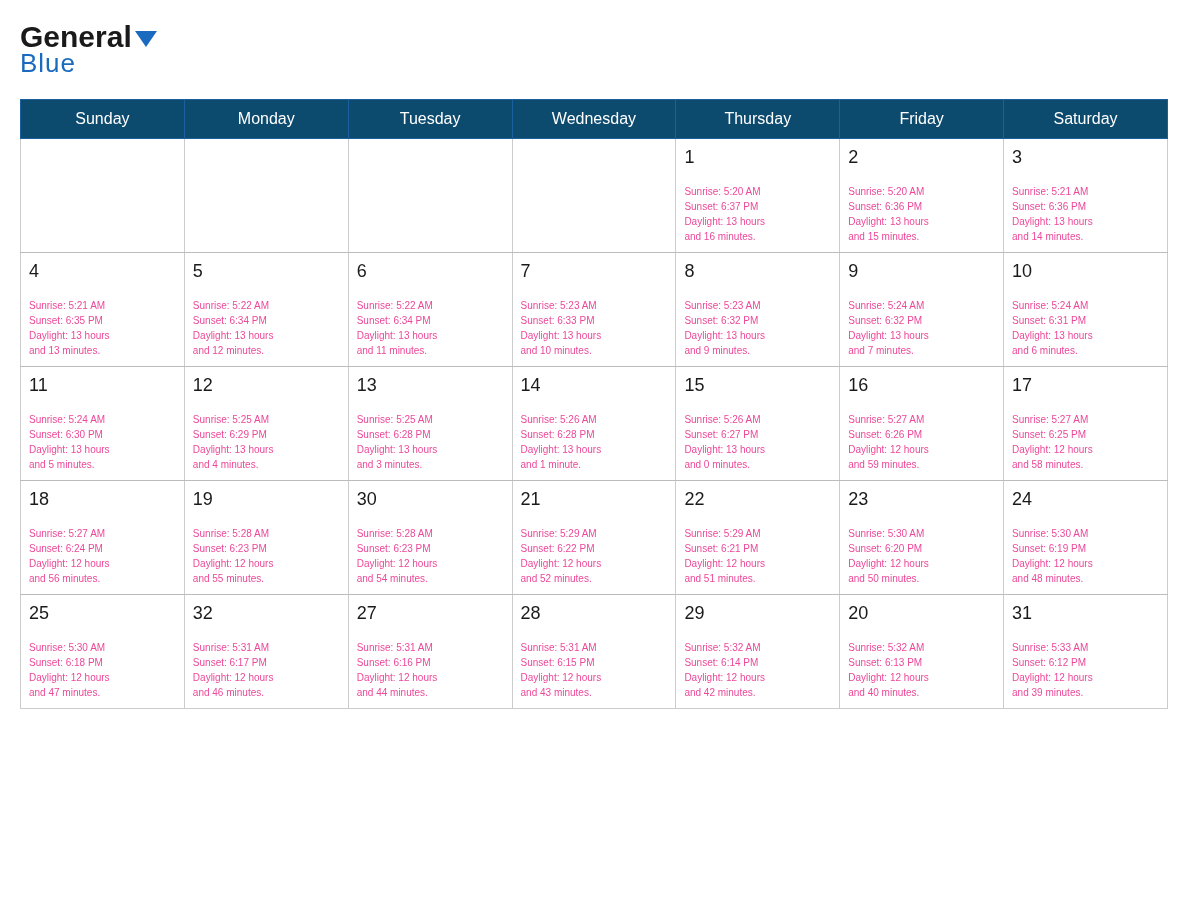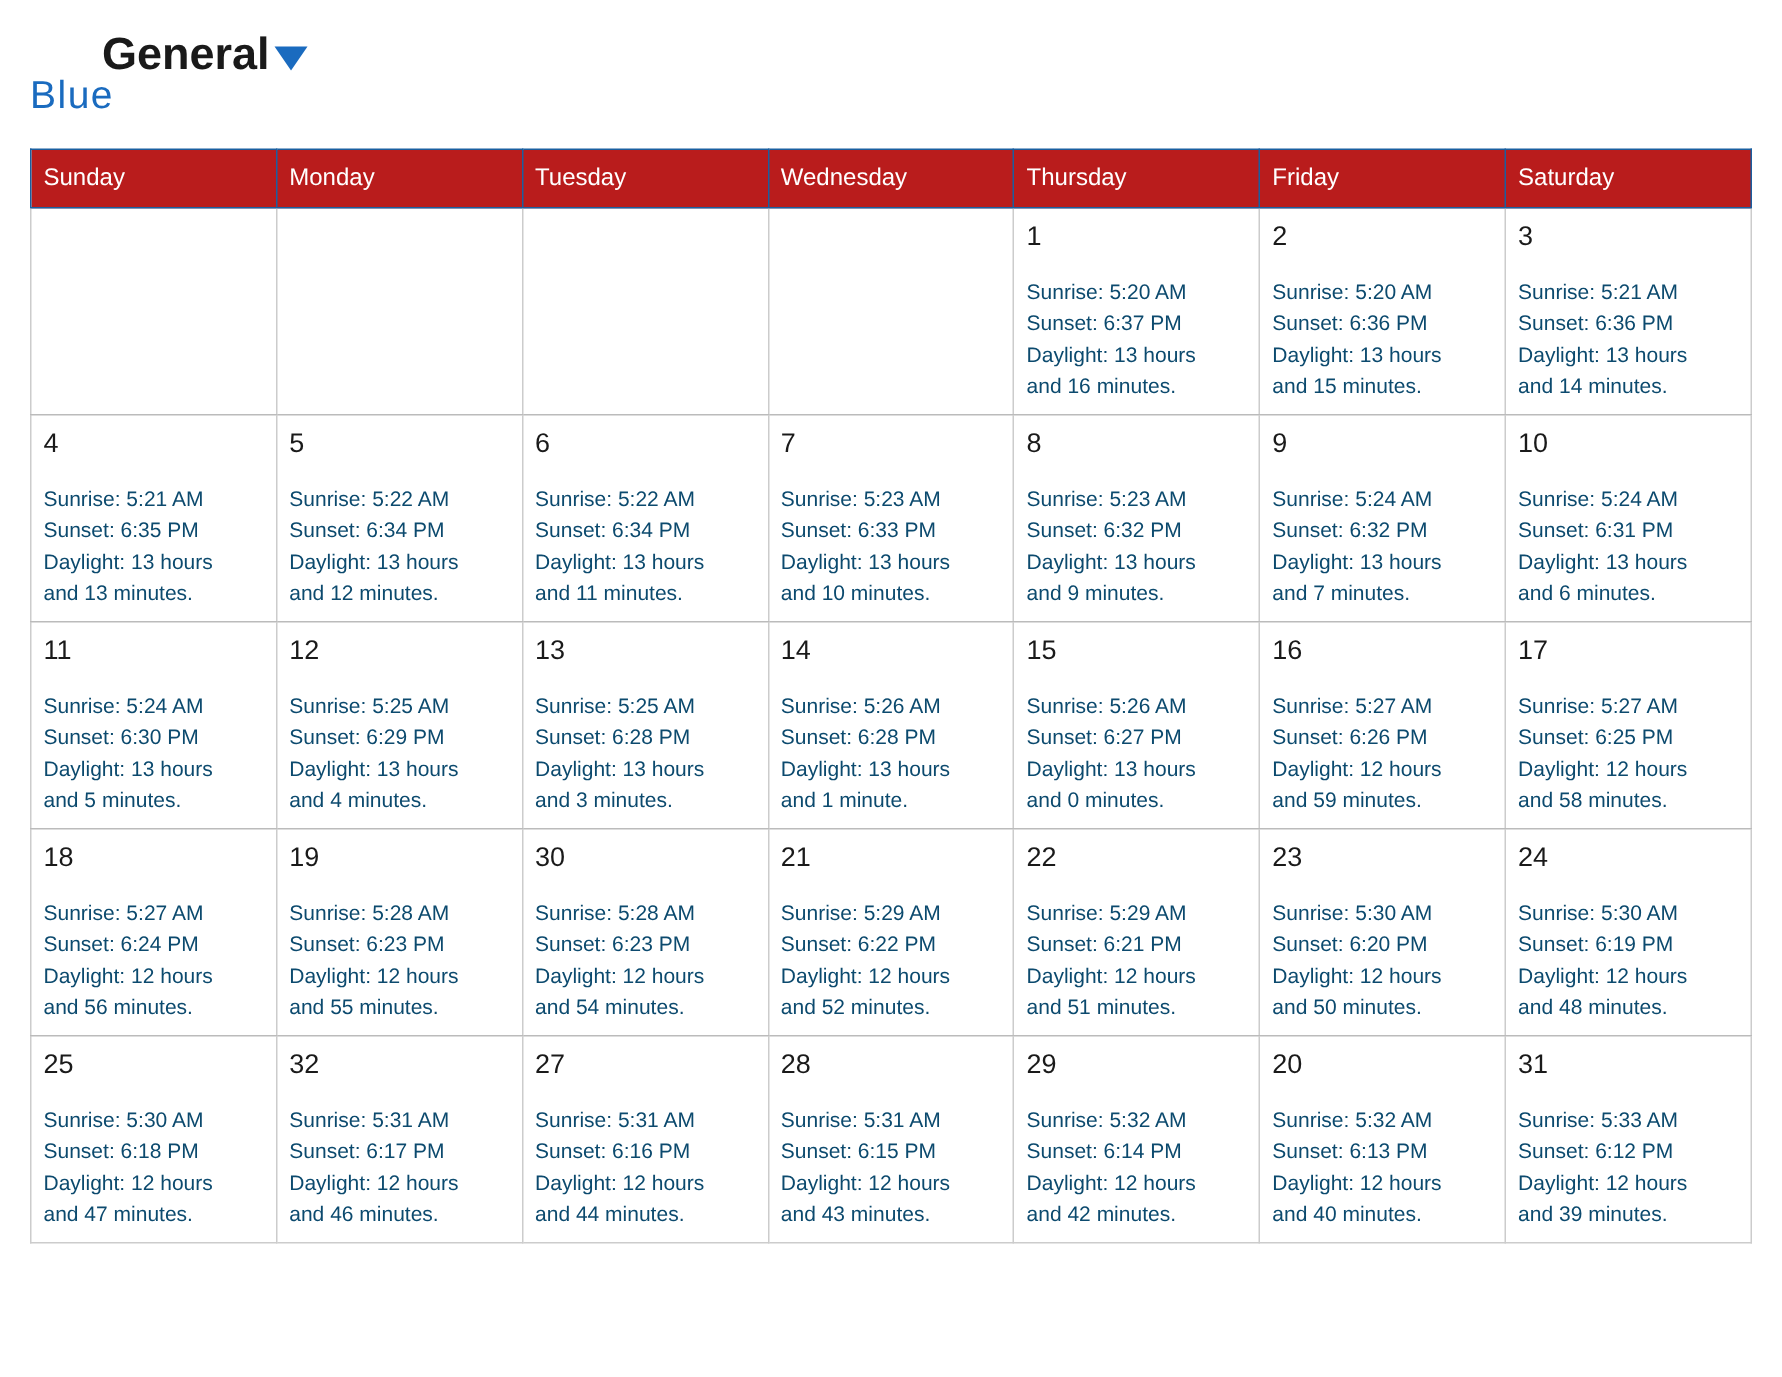--- a/index.html
+++ b/index.html
@@ -33,68 +33,68 @@
       font-size: 22px;
       color: #333;
       margin-top: 4px;
     }
     .calendar {
       width: 100%;
       border-collapse: collapse;
       border: 1px solid #ccc;
     }
     .calendar th {
-      background-color: #b91c1c;
+      background-color: #0c4a6e;
       color: #fff;
       padding: 10px 8px;
       font-size: 16px;
       font-weight: normal;
-      text-align: left;
+      text-align: center;
       border: 1px solid #1a5fa0;
     }
     .calendar td {
       vertical-align: top;
       padding: 8px;
       border: 1px solid #ccc;
       width: 14.28%;
       font-size: 13px;
       color: #333;
       min-height: 100px;
     }
     .day-number {
       font-size: 18px;
       color: #1a1a1a;
       font-weight: normal;
       display: block;
       margin-bottom: 4px;
     }
     .day-info {
-      font-size: 14px;
-      color: #0c4a6e;
+      font-size: 10px;
+      color: #ec4899;
       line-height: 1.5;
       margin-top: 16px;
     }
     .empty-cell {
       background: #fff;
     }
     tr td {
       background: #fff;
     }
     
     .calendar tbody tr:not(:last-child) td {
       border-bottom: 1px solid #bbb;
     }
   </style>
 </head>
 <body>
 
 <div class="header">
   <div class="logo">
     <div style="display:flex; align-items:center;">
-      <span style="font-size:30px; font-weight:bold; color:#1a1a1a; font-family: Arial, sans-serif; margin-left: 48px;">General</span>
+      <span style="font-size:30px; font-weight:bold; color:#1a1a1a; font-family: Arial, sans-serif;">General</span>
       <span style="display:inline-block; width:0; height:0; border-left:11px solid transparent; border-right:11px solid transparent; border-top:16px solid #1a6bbf; margin-left:3px; margin-bottom:-4px;"></span>
     </div>
     <div style="color:#1a6bbf; font-size:26px; font-weight:normal; margin-top:-6px; letter-spacing:1px;">Blue</div>
   </div>
 </div>
 
 <table class="calendar">
   <thead>
     <tr>
     <th>Sunday</th>

